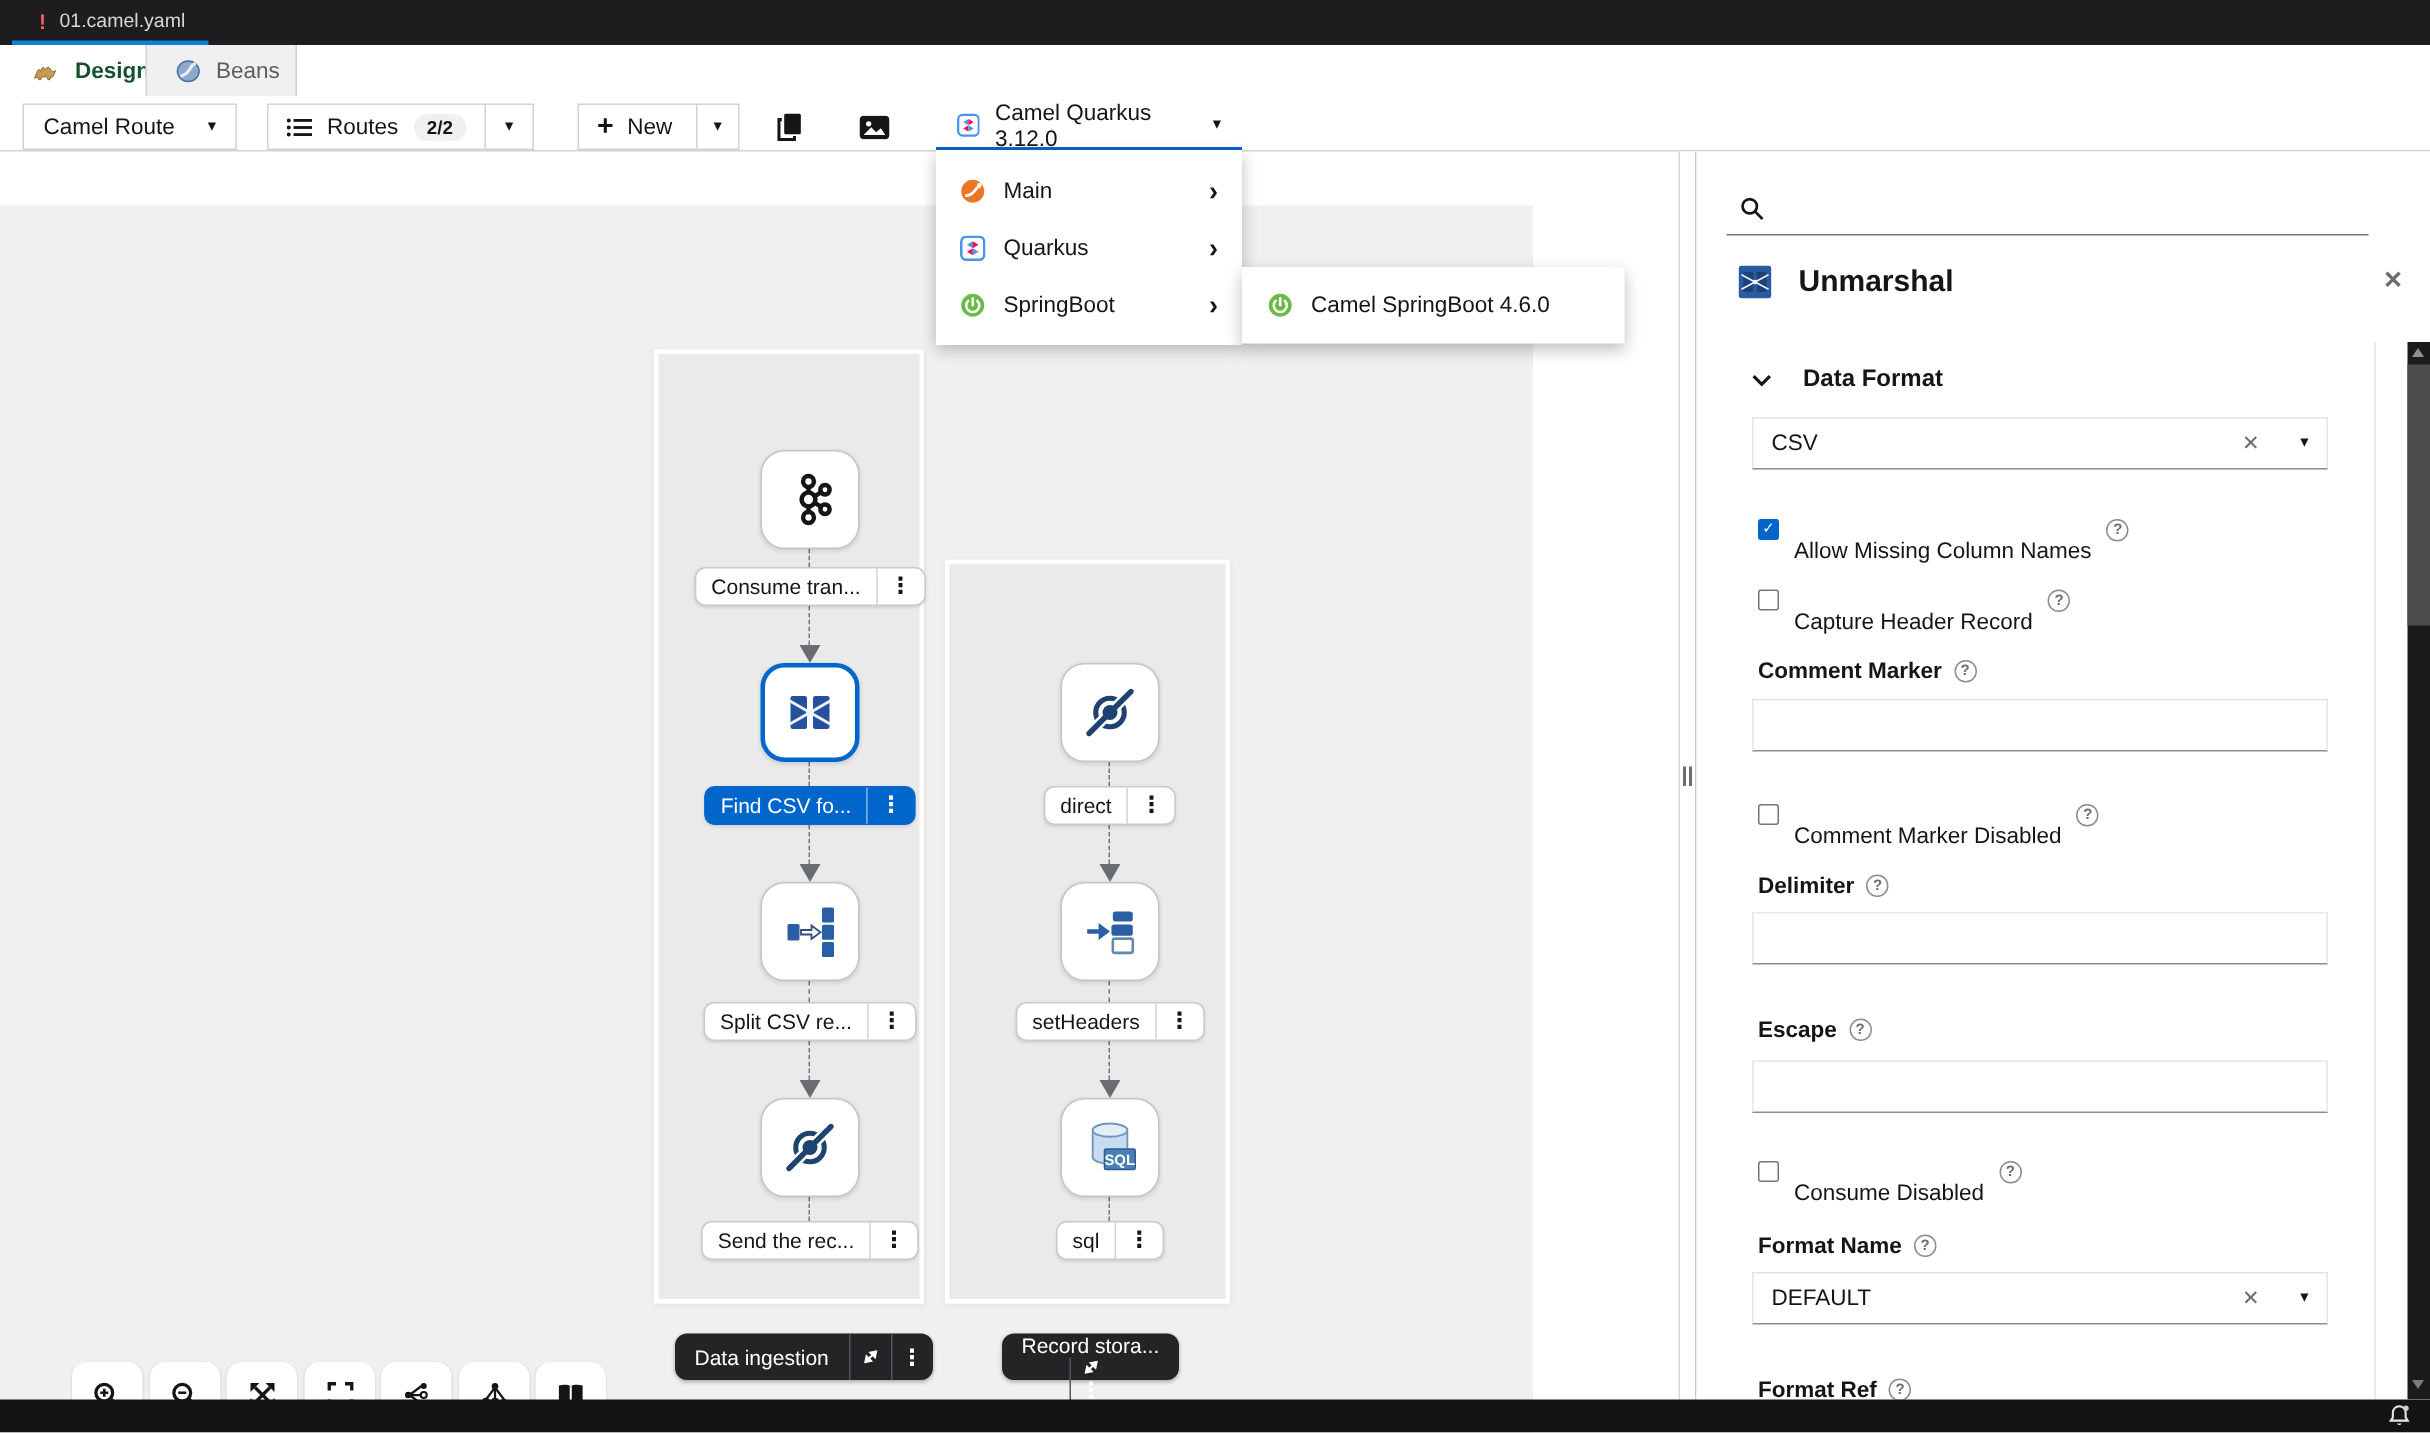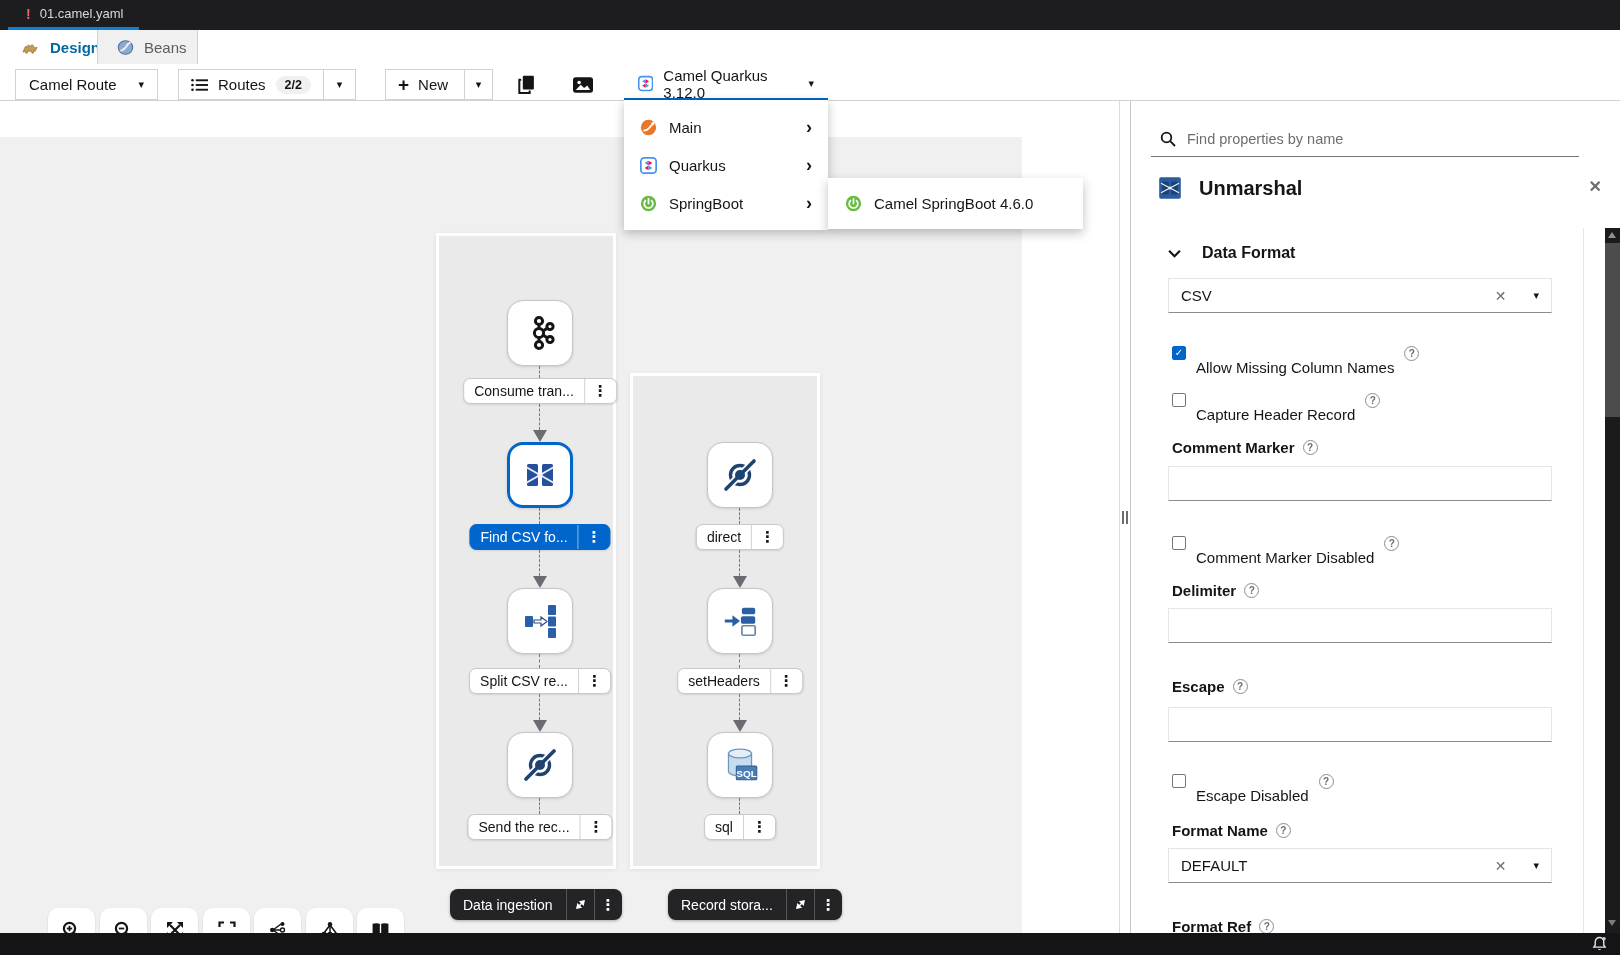--- a/index.html
+++ b/index.html
@@ -9,21 +9,21 @@
   
   .filetab-bar { position:absolute; left:0; top:0; width:1620px; height:30px; background:#1d1d1f; }
   .file-tab { position:absolute; left:8px; top:0; height:30px; display:flex; align-items:center; gap:9px;
               padding:0 16px 0 18px; border-bottom:3px solid #0d80d8; cursor:pointer; }
   .file-alert { color:#f0616d; font-weight:bold; font-size:14px; }
   .file-name { color:#d8d8d8; font-size:13px; }
 
   
   .viewtabs { position:absolute; left:0; top:30px; width:1620px; height:34px; background:#fff; }
   .vtab { position:absolute; top:0; height:34px; display:flex; align-items:center; gap:10px; font-size:15px; cursor:pointer; }
-  .vtab-design { left:0; width:115px; padding-left:21px; background:#fff; color:#0369a1; font-weight:600; }
+  .vtab-design { left:0; width:115px; padding-left:21px; background:#fff; color:#14532d; font-weight:600; }
   .vtab-beans  { left:97px; width:101px; padding-left:19px; background:#f0f0f0; color:#5a5e63;
                  border-left:1px solid #d2d2d2; border-right:1px solid #d2d2d2; }
 
   
   .toolbar { position:absolute; left:0; top:64px; width:1620px; height:37px; background:#fff; border-bottom:1px solid #d2d2d2; }
   .tbtn { position:absolute; top:5px; height:31px; background:#fff; border:1px solid #d2d2d2; display:flex; align-items:center; font-size:15px; cursor:pointer; }
   .btn-camel-route { left:15px; width:143px; padding:0 13px; }
   .caret { font-size:11px; color:#151515; line-height:1; }
   .btn-camel-route .caret { margin-left:auto; }
   .grp-routes { left:178px; width:178px; padding:0; }
@@ -70,21 +70,21 @@
   .edge-line { position:absolute; width:0; border-left:1.6px dashed #767676; }
   .edge-arrow { position:absolute; width:0; height:0; border-left:7px solid transparent; border-right:7px solid transparent;
                 border-top:12px solid #696c70; transform:translateX(-50%); }
 
   .gpill { position:absolute; top:752px; height:31px; background:#242427; border-radius:8px; display:flex; align-items:center;
            color:#fff; font-size:14px; cursor:pointer; box-shadow:0 1px 3px rgba(0,0,0,0.3); }
   .gpill .txt { padding:0 13px; }
   .gpill .sec { border-left:1px solid #55565a; height:100%; width:28px; display:flex; align-items:center; justify-content:center; cursor:pointer; }
   .gpill .kebab { color:#fff; font-size:15px; font-weight:bold; }
   .gpill-1 { left:450px; }
-  .gpill-2 { left:668px; }
+  .gpill-2 { left:668px;flex-direction:column; }
 
   .zbtn { position:absolute; top:771px; width:47px; height:44px; background:#fff; border:none; border-radius:10px;
           box-shadow:0 1px 2px rgba(0,0,0,0.16); display:flex; align-items:center; justify-content:center; cursor:pointer; }
 
   
   .gutter { position:absolute; left:1119px; top:101px; width:12px; height:832px; background:#fff;
             border-left:1px solid #dadada; border-right:1px solid #c8c8c8; cursor:col-resize; }
   .gutter-handle { position:absolute; left:2px; top:410px; width:6px; height:13px;
                    border-left:2px solid #6a6e73; border-right:2px solid #6a6e73; }
 
@@ -493,21 +493,20 @@
 <div class="gutter">
   <div class="gutter-handle"></div>
 </div>
 
 <div class="panel">
   <div class="psearch">
     <svg width="16" height="16" viewBox="0 0 16 16">
         <circle cx="6.5" cy="6.5" r="4.8" fill="none" stroke="#151515" stroke-width="1.8"></circle>
         <line x1="10.2" y1="10.2" x2="15" y2="15" stroke="#151515" stroke-width="1.8"></line>
       </svg>
-    <input type="text" placeholder="Find properties by name" style="">
   </div>
 
   <div class="phead">
     <svg width="24" height="24" viewBox="0 0 40 40">
         <rect x="2" y="2" width="36" height="36" rx="3" fill="#2b5b9f"></rect>
         <rect x="7" y="9" width="11" height="22" rx="1.5" fill="#1d4077"></rect>
         <rect x="22" y="9" width="11" height="22" rx="1.5" fill="#1d4077"></rect>
         <g stroke="#eef3fa" stroke-width="1.8">
           <line x1="5" y1="12" x2="35" y2="28"></line>
           <line x1="5" y1="28" x2="35" y2="12"></line>
@@ -565,21 +564,21 @@
     <input class="pf-input mt10" type="text" style="">
 
     <div class="fld-label mt35">
       <span>Escape</span>
       <span class="help">?</span>
     </div>
     <input class="pf-input mt13" type="text" style="">
 
     <div class="chk-row mt31">
       <span class="chk"></span>
-      <span class="chk-label">Escape Disabled</span>
+      <span class="chk-label">Consume Disabled</span>
       <span class="help">?</span>
     </div>
 
     <div class="fld-label mt33">
       <span>Format Name</span>
       <span class="help">?</span>
     </div>
     <div class="pf-select mt10">
       <span class="val">DEFAULT</span>
       <span class="clear">✕</span>

